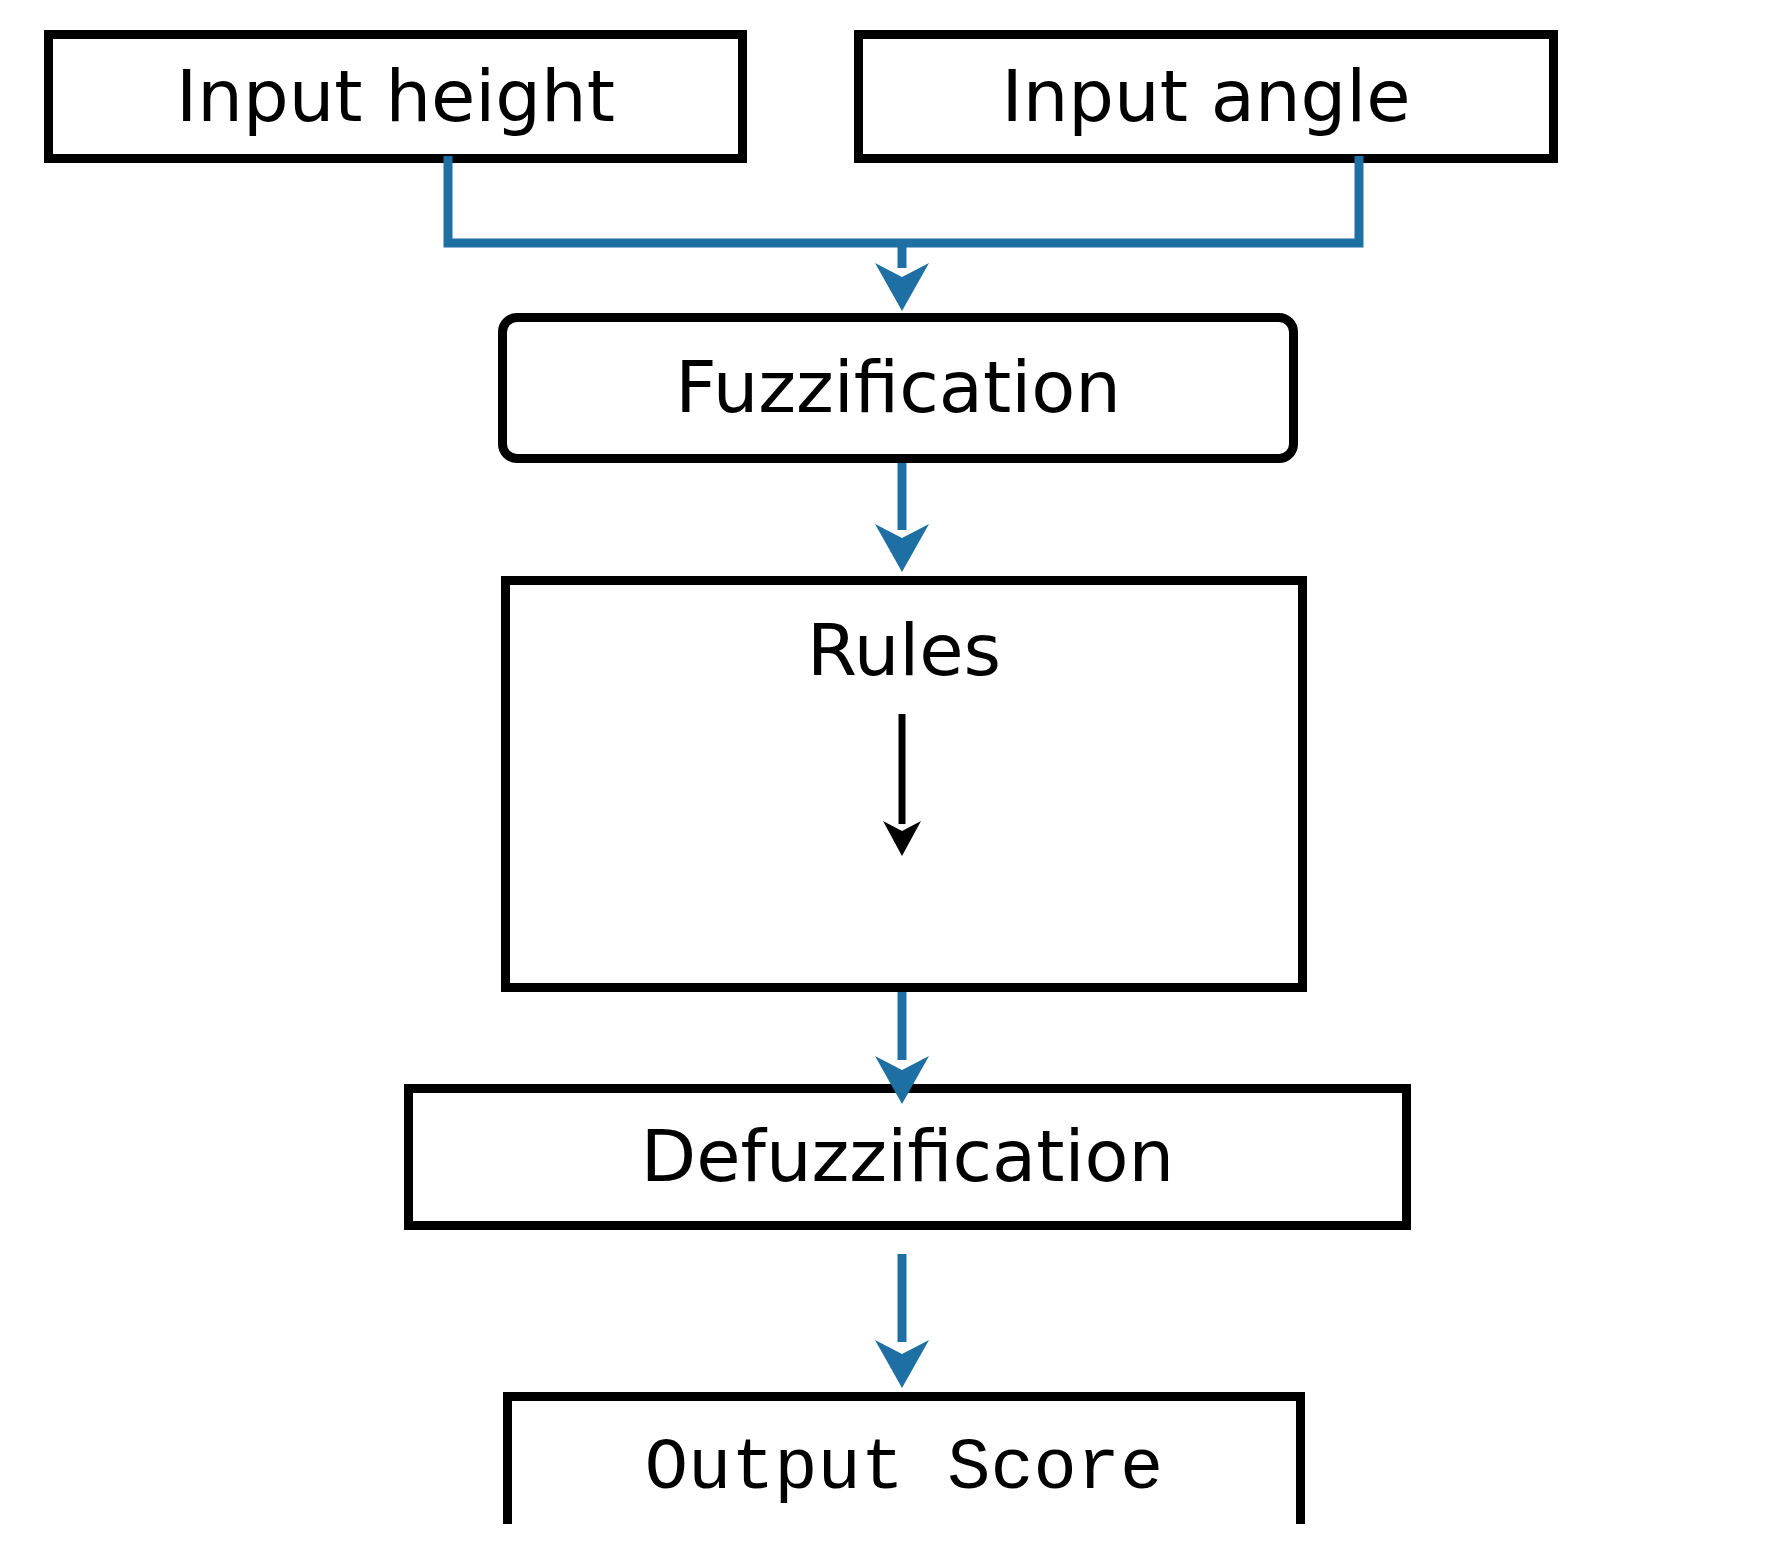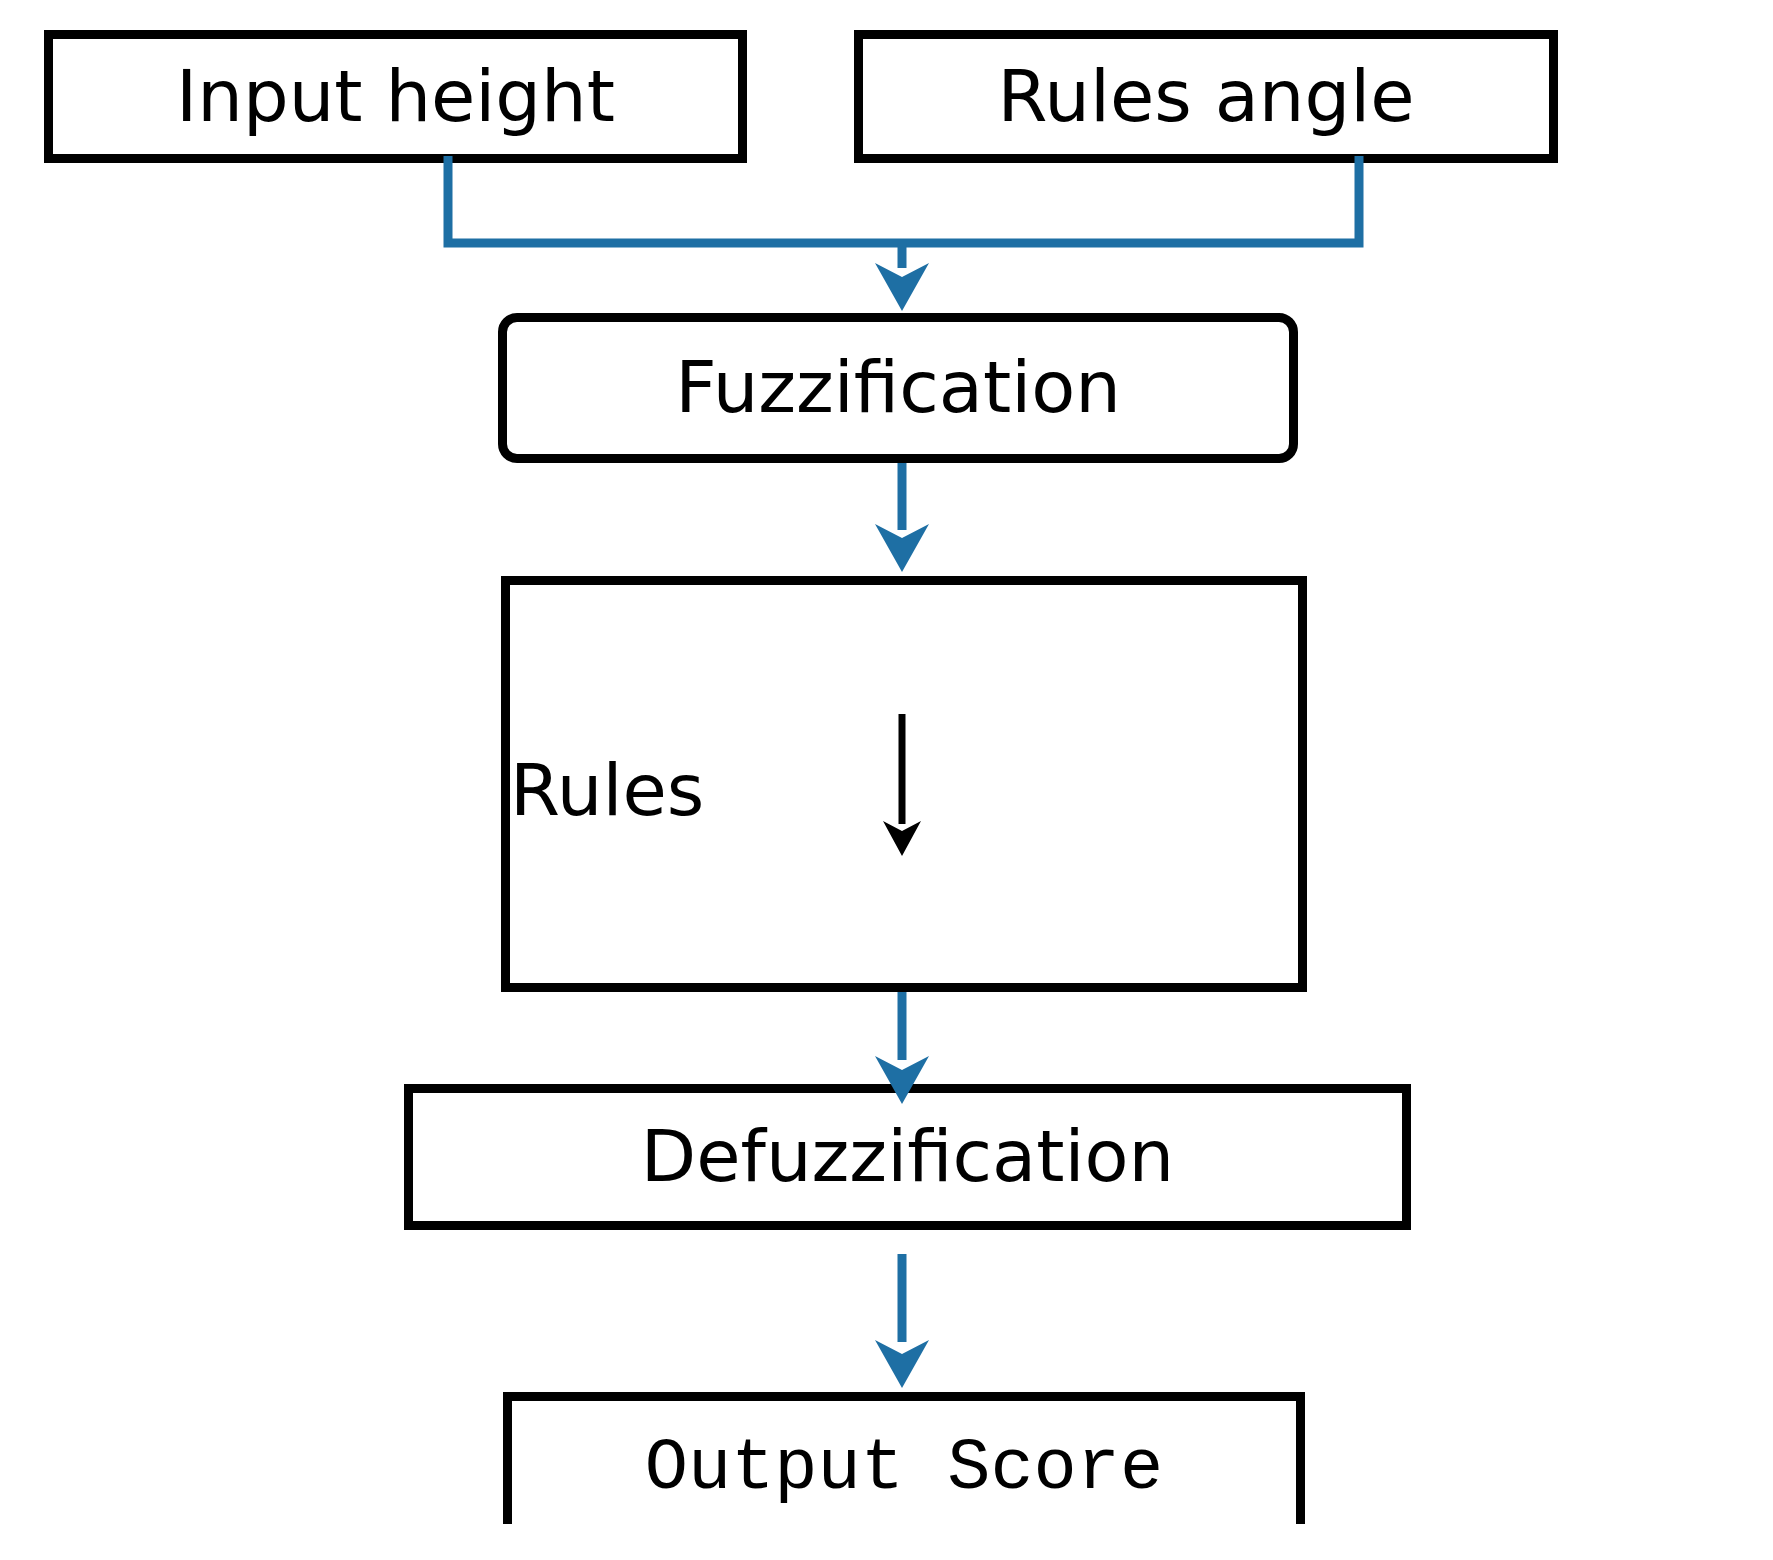--- a/index.html
+++ b/index.html
@@ -28,21 +28,21 @@
     text-align: center;
     font-size: 72px;
     line-height: 1.1;
     color: #000000;
   }
   .node-input-height { left: 28px;  top: 30px;   width: 703px;  height: 133px; }
   .node-input-angle  { left: 838px; top: 30px;   width: 704px;  height: 133px; }
   .node-fuzzification { left: 482px; top: 313px; width: 800px;  height: 150px; border-radius: 19px; }
   .node-rules-inference {
     left: 485px; top: 576px; width: 806px; height: 416px;
-    flex-direction: row;
+    flex-direction: column;
     justify-content: space-between;
     padding: 26px 0 12px 0;
   }
   .node-defuzzification { left: 388px; top: 1084px; width: 1007px; height: 146px; }
   .node-output-score    { left: 487px; top: 1392px; width: 802px;  height: 156px; font-family: Liberation Mono, monospace; }
 
   .connector-layer {
     position: absolute;
     left: 0; top: 0;
     width: 1773px;
@@ -54,21 +54,21 @@
 </head>
 <body>
 
 <div class="stage">
 
   <div class="node node-input-height">
     <span class="label">Input height</span>
   </div>
 
   <div class="node node-input-angle">
-    <span class="label">Rules angle</span>
+    <span class="label">Input angle</span>
   </div>
 
   <div class="node node-fuzzification">
     <span class="label">Fuzzification</span>
   </div>
 
   <div class="node node-rules-inference">
     <span class="label">Rules</span>
   </div>
 

